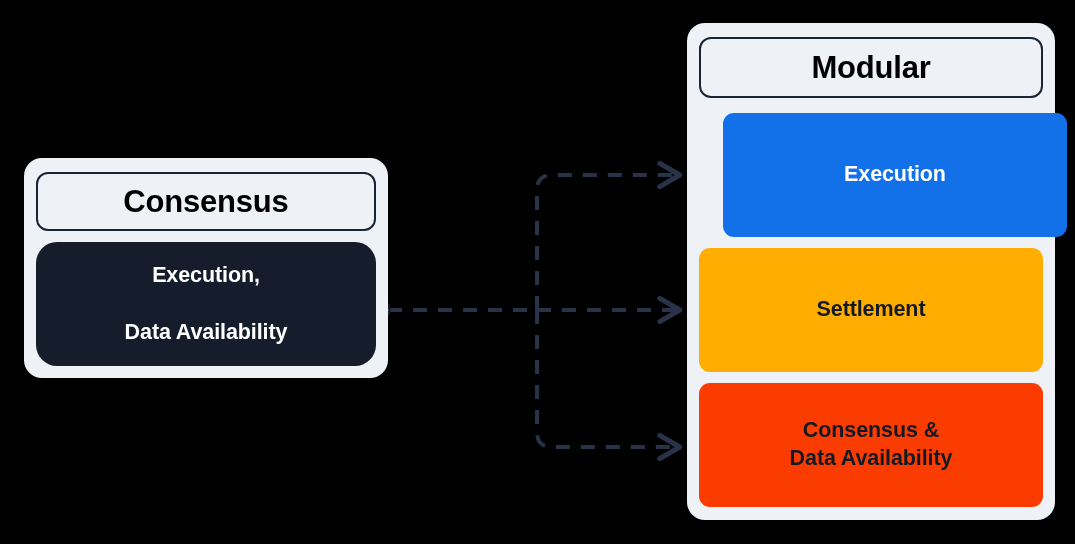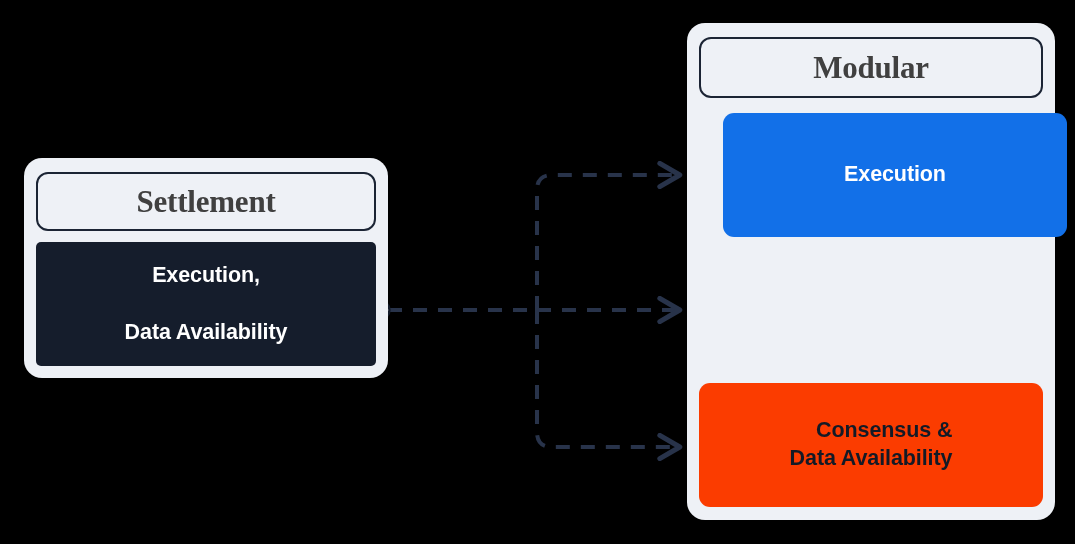--- a/index.html
+++ b/index.html
@@ -27,24 +27,23 @@
   
   .panel-header {
     position: absolute;
     background: #eef1f6;
     border: 2.5px solid #1b2434;
     border-radius: 12px;
     box-sizing: border-box;
     display: flex;
     align-items: center;
     justify-content: center;
-    color: #404040;
+    color: #000000;
     font-weight: 700;
     letter-spacing: -0.2px;
-    font-family: Liberation Serif, serif;
   }
 
   
   #monolithic-panel {
     left: 24px;
     top: 158px;
     width: 364px;
     height: 220px;
   }
   #monolithic-header {
@@ -54,21 +53,21 @@
     height: 59px;
     font-size: 31px;
   }
   #monolithic-body {
     position: absolute;
     left: 36px;
     top: 242px;
     width: 340px;
     height: 124px;
     background: #151d2c;
-    border-radius: 5px;
+    border-radius: 21px;
     display: flex;
     align-items: center;
     justify-content: center;
     text-align: center;
     color: #ffffff;
     font-size: 21.5px;
     font-weight: 700;
     line-height: 1.33;
     letter-spacing: -0.1px;
     box-sizing: border-box;
@@ -115,21 +114,20 @@
     top: 248px;
     height: 124px;
     background: #ffad00;
     color: #131a26;
   }
   #layer-consensus {
     top: 383px;
     height: 124px;
     background: #fb3c00;
     color: #131a26;
-    text-align: right;
   }
 
   
   #connector {
     position: absolute;
     left: 0;
     top: 0;
     width: 1075px;
     height: 544px;
     pointer-events: none;
@@ -153,36 +151,37 @@
 
     <path d="M 537 310 L 679 310" fill="none" stroke="#28334a" stroke-width="4" stroke-dasharray="14 11" stroke-linecap="butt" marker-end="url(#arrowhead)"></path>
 
     <path d="M 537 310 L 537 432 Q 537 447 552 447 L 679 447" fill="none" stroke="#28334a" stroke-width="4" stroke-dasharray="14 11" stroke-linecap="butt" marker-end="url(#arrowhead)"></path>
 
     <circle cx="381" cy="310" r="8.5" fill="#ffffff" stroke="#141c2b" stroke-width="2.5"></circle>
   </svg>
 
   <div class="panel" id="monolithic-panel"></div>
 
-  <div class="panel-header" id="monolithic-header">Settlement</div>
+  <div class="panel-header" id="monolithic-header">Consensus</div>
 
   <div id="monolithic-body">
     <span>
       <span>Execution,</span><br>
       <br>
       <span>Data Availability</span>
     </span>
   </div>
 
   <div class="panel" id="modular-panel"></div>
 
   <div class="panel-header" id="modular-header">Modular</div>
 
   <div class="layer" id="layer-execution">Execution</div>
 
+  <div class="layer" id="layer-settlement">Settlement</div>
 
   <div class="layer" id="layer-consensus">
     <span>
       <span>Consensus &amp;</span><br>
       <span>Data Availability</span>
     </span>
   </div>
 
 </div>
 

